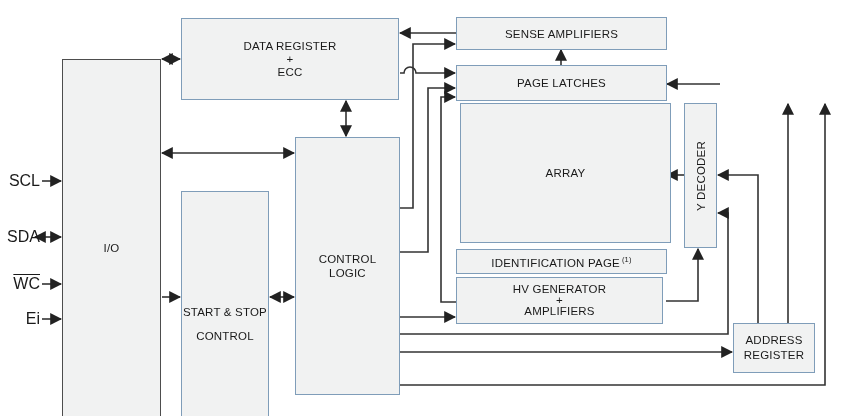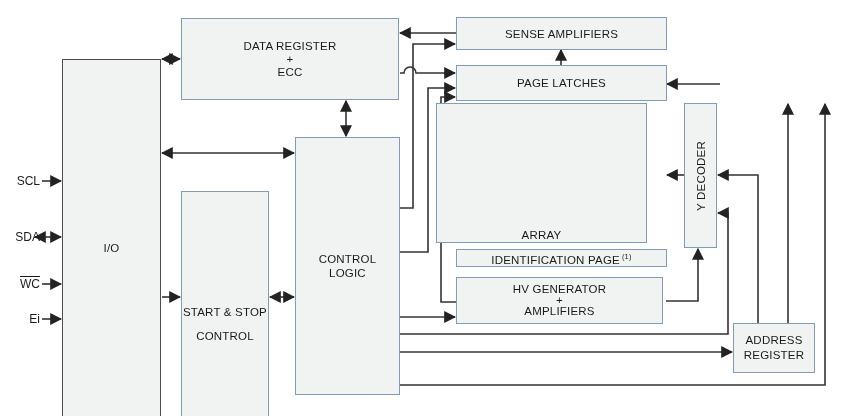--- a/index.html
+++ b/index.html
@@ -13,21 +13,21 @@
     display:flex;flex-direction:column;align-items:center;justify-content:center;
     text-align:center;font-size:11.5px;letter-spacing:.2px;line-height:14px;
   }
   .block.dark{border-color:#4d4d4d;}
   .lh13{line-height:13px;}
   .lh24{line-height:24px;}
   .lh11{line-height:11px;}
   .lh15{line-height:15px;}
   .vlabel{transform:rotate(-90deg);white-space:nowrap;}
   .pin-label{
-    position:absolute;width:36px;text-align:right;font-size:12px;line-height:14px;
+    position:absolute;width:36px;text-align:right;font-size:16px;line-height:14px;
   }
   .overline{text-decoration:overline;}
   sup.note{font-size:7.5px;vertical-align:super;margin-left:2px;}
   svg.wires{position:absolute;left:0;top:0;pointer-events:none;}
   .wire{fill:none;stroke:#333333;stroke-width:1.6;}
 </style>
 </head>
 <body>
 
 <div class="canvas">
@@ -102,25 +102,25 @@
   </div>
 
   <div class="block" style="left:456px;top:65px;width:211px;height:36px;">
     <span>PAGE LATCHES</span>
   </div>
 
   <div class="block" style="left:456px;top:17px;width:211px;height:33px;">
     <span>SENSE AMPLIFIERS</span>
   </div>
 
-  <div class="block" style="left:436px;top:103px;width:211px;height:140px;justify-content:flex-end;">
+  <div class="block" style="left:460px;top:103px;width:211px;height:140px;">
     <span>ARRAY</span>
   </div>
 
-  <div class="block" style="left:456px;top:249px;width:211px;height:18px;">
+  <div class="block" style="left:456px;top:249px;width:211px;height:25px;">
     <span><span>IDENTIFICATION PAGE</span><sup class="note">(1)</sup></span>
   </div>
 
   <div class="block lh11" style="left:456px;top:277px;width:207px;height:47px;">
     <span>HV GENERATOR</span>
     <span>+</span>
     <span>AMPLIFIERS</span>
   </div>
 
 

